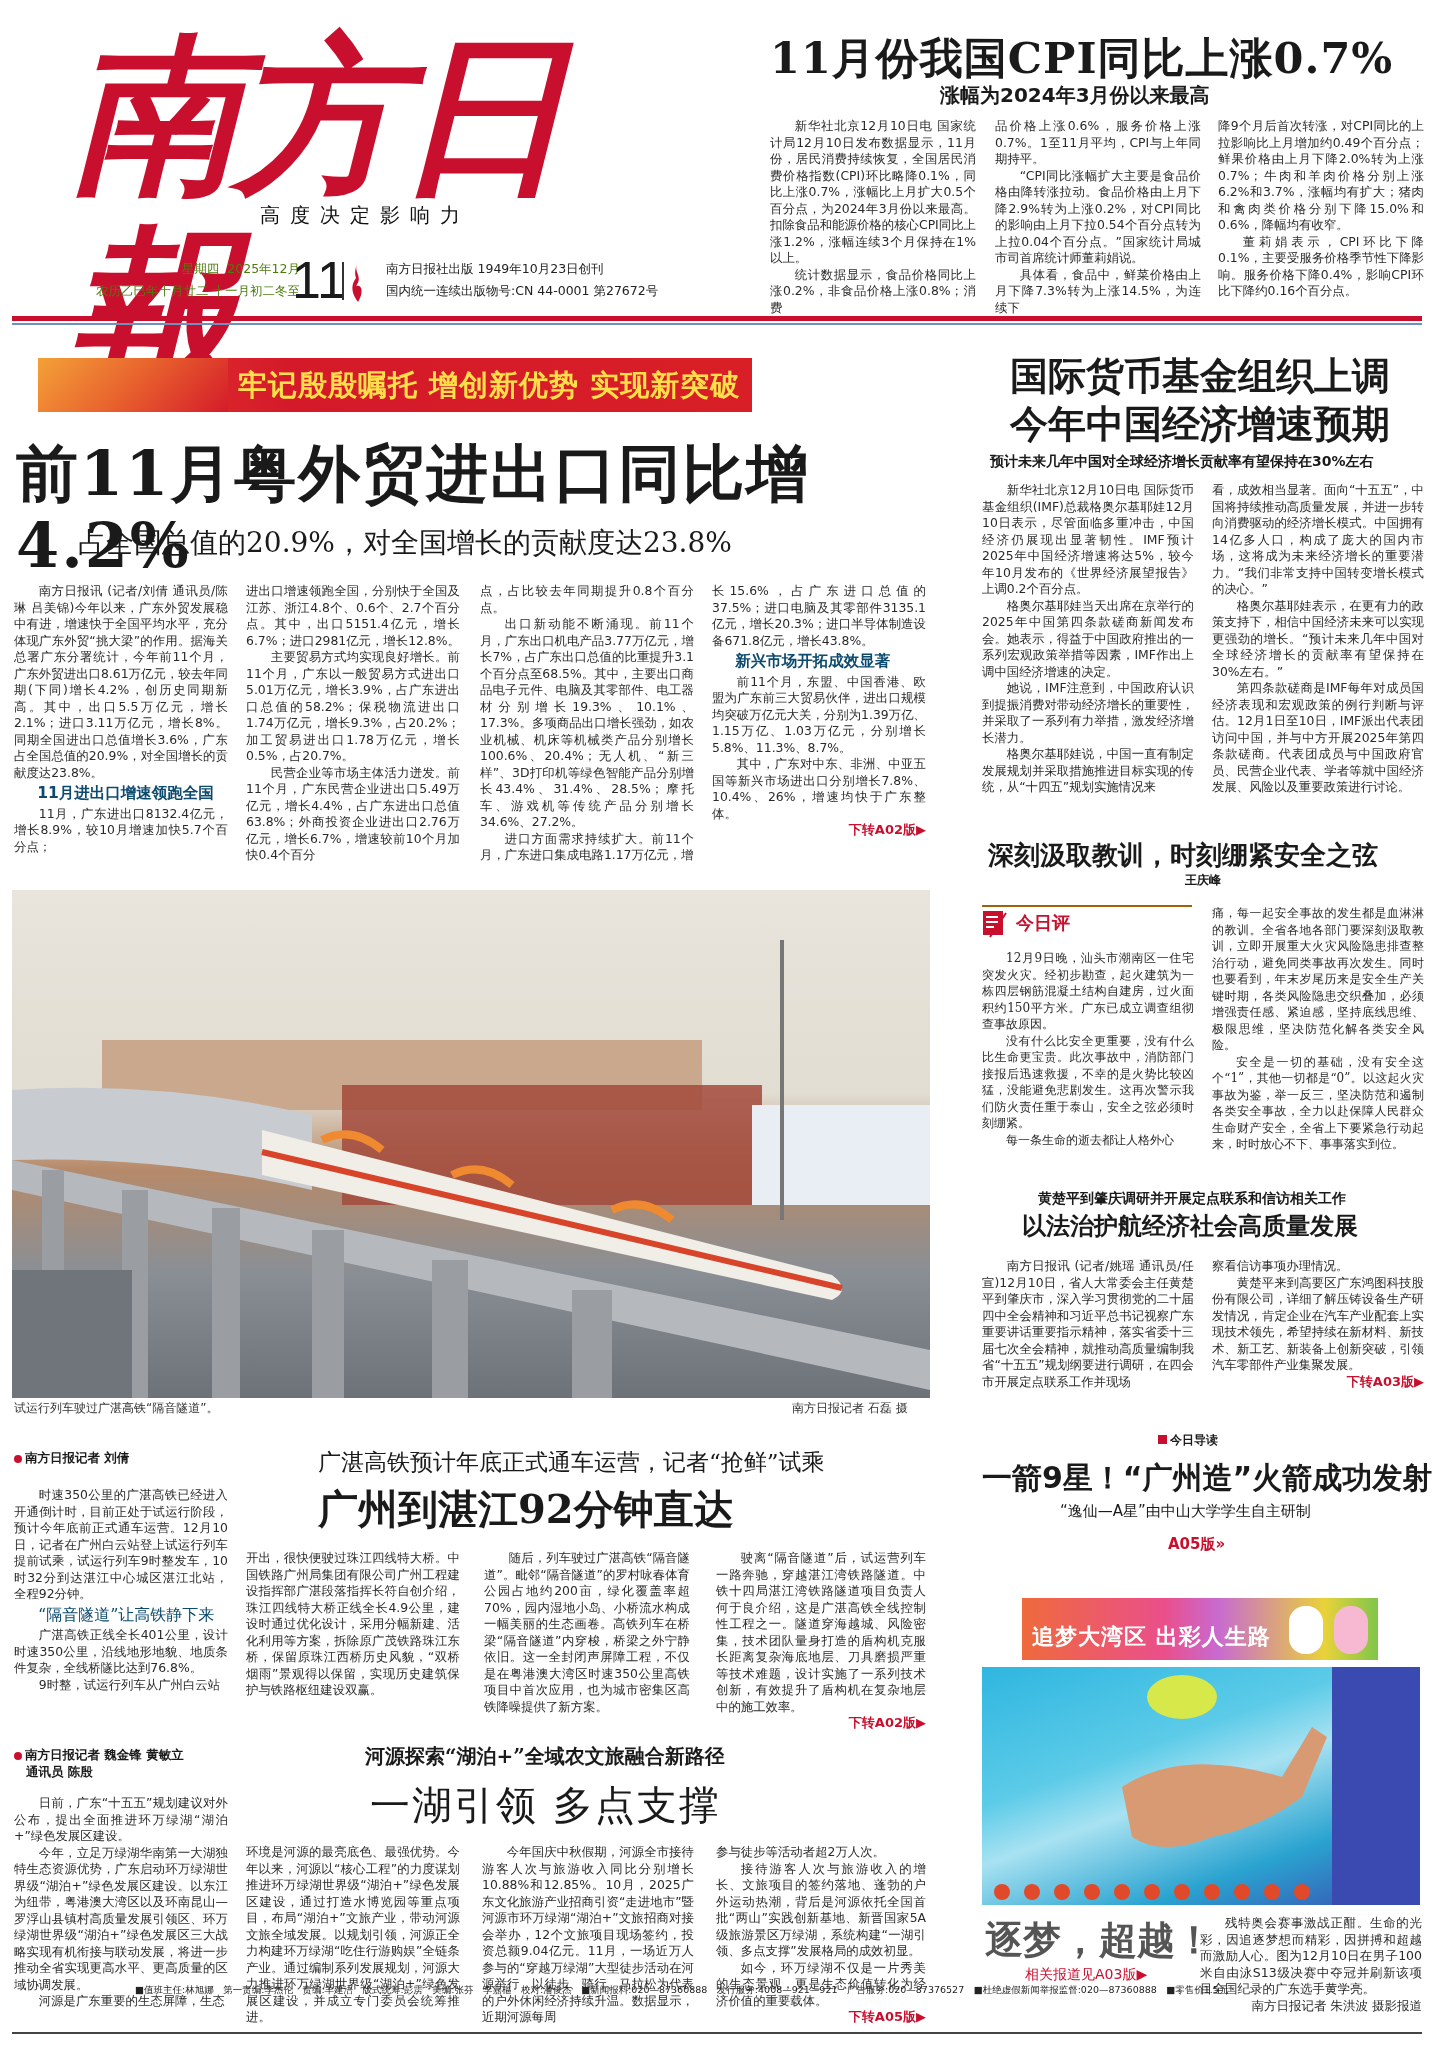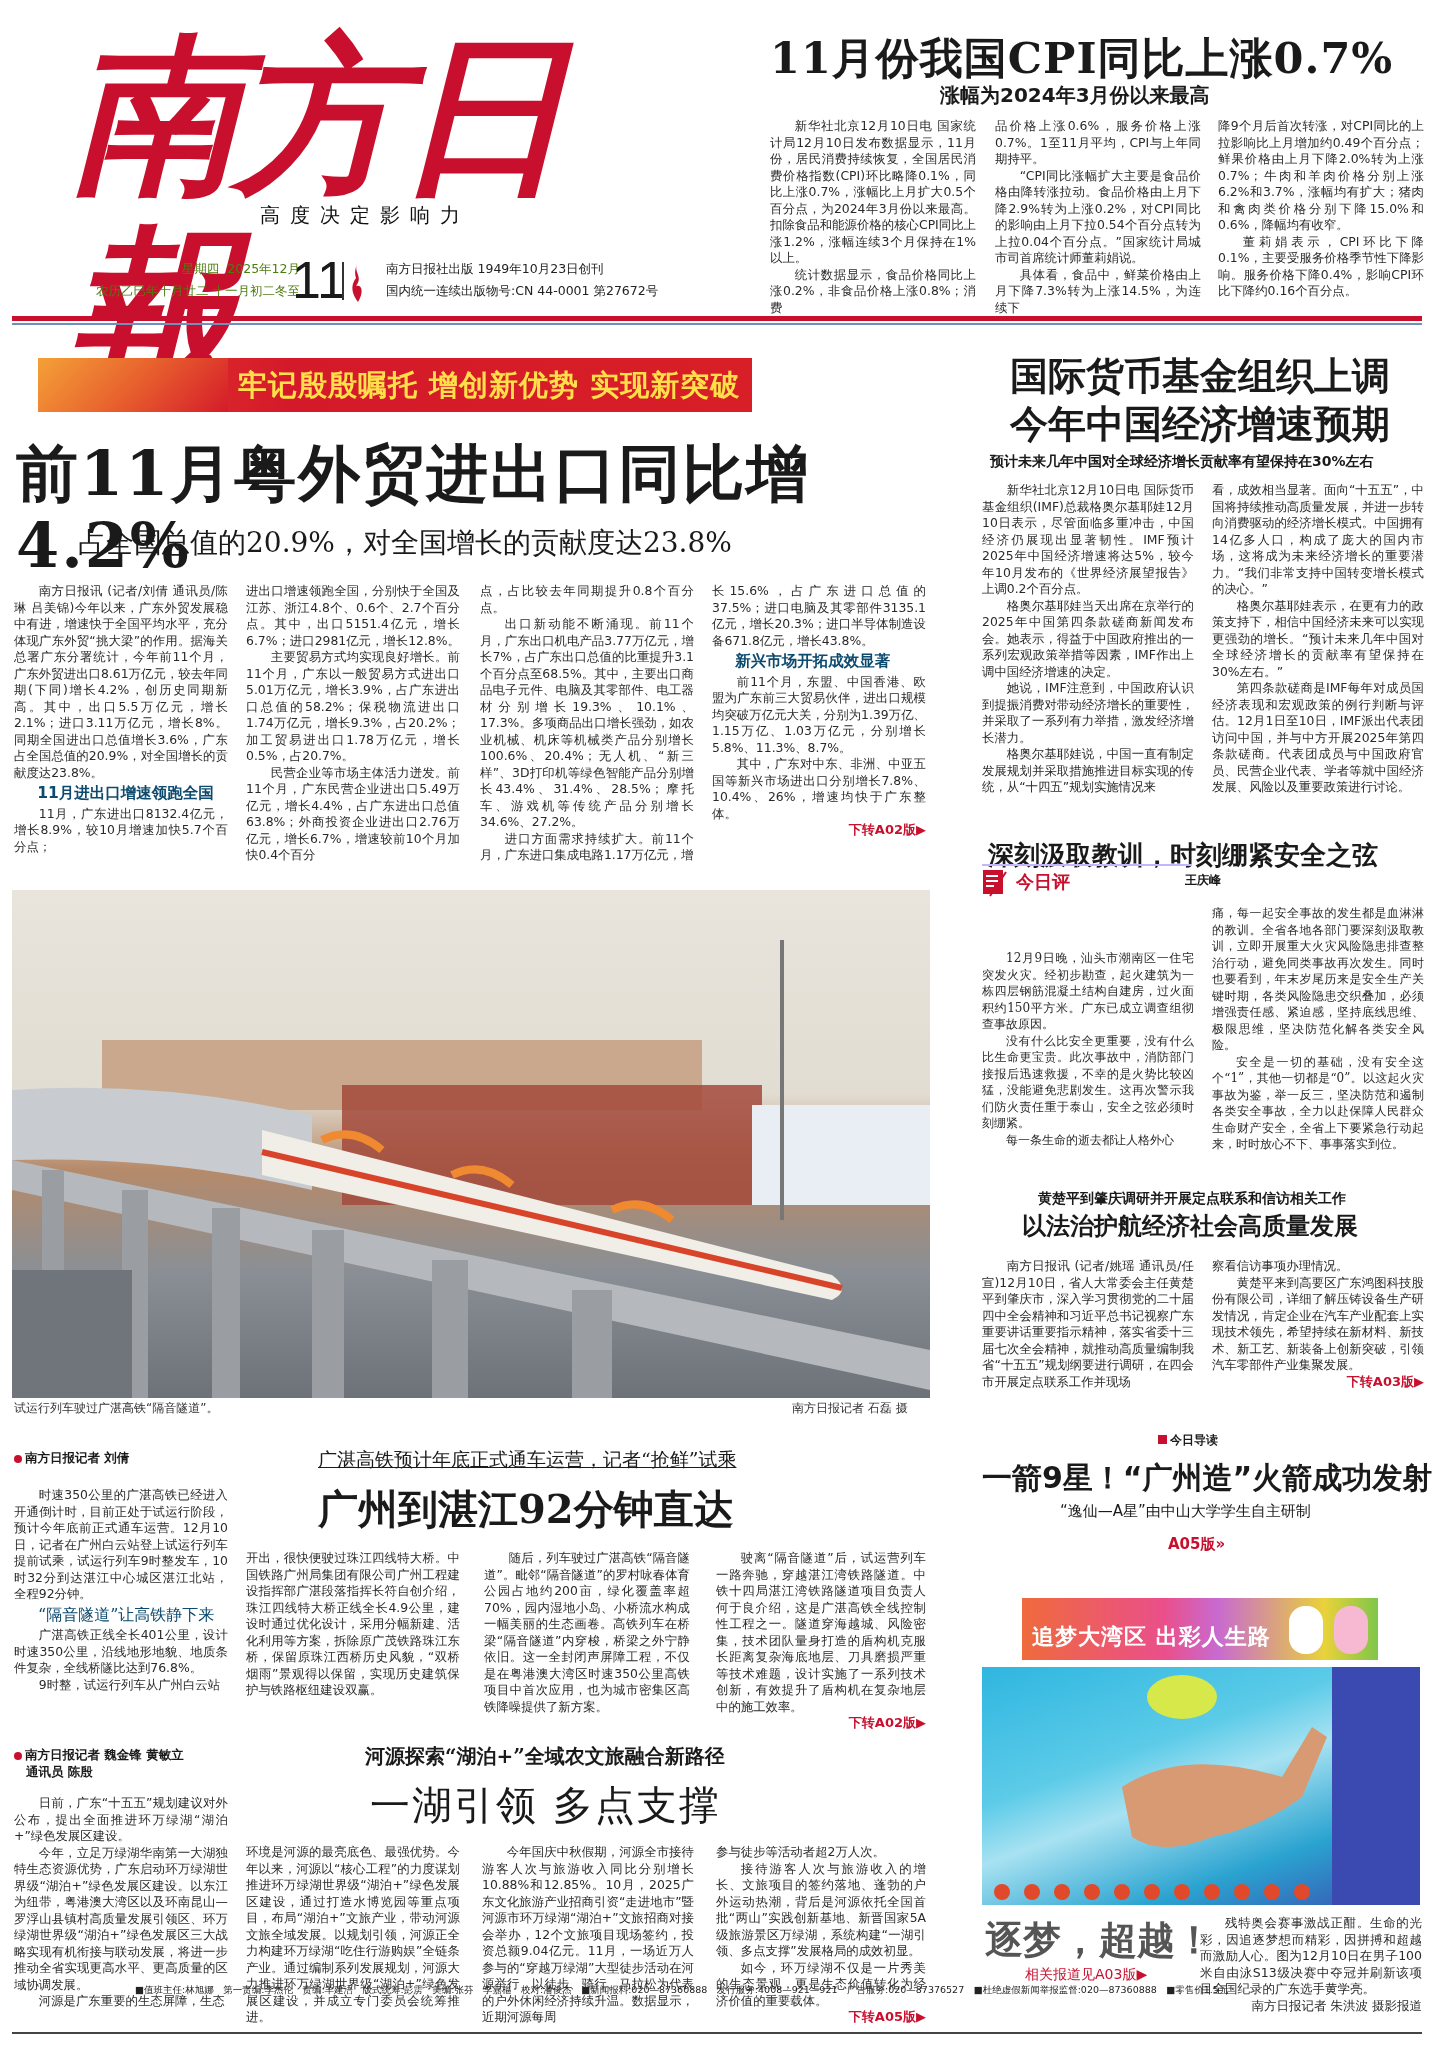--- a/index.html
+++ b/index.html
@@ -25,33 +25,33 @@
 .trade-title{left:16px;top:438px;width:930px;font-size:62px;font-weight:bold;letter-spacing:2px;line-height:72px;}
 .trade-sub{left:78px;top:524px;font-size:28px;}
 .subhead{font-size:15.5px;font-weight:bold;margin:4px 0 4px 1.5em;color:#0c4a6e;}
 .topage{color:#c8102e;font-weight:bold;text-align:right;font-size:13px;}
 .imf-title{left:970px;top:352px;width:460px;text-align:center;font-size:38px;font-weight:bold;line-height:48px;}
 .imf-sub{left:990px;top:453px;font-size:14px;font-weight:bold;}
 .photo-train{left:12px;top:890px;width:918px;height:508px;overflow:hidden;background:linear-gradient(180deg,#e9e4dc 0%,#e2ddd2 40%,#b68a6a 55%,#8a8f95 75%,#6d7278 100%);}
 .caption{font-size:12px;color:#333;}
 .safety-title{left:988px;top:838px;font-size:26px;font-weight:bold;}
 .safety-author{left:1185px;top:872px;font-size:12px;font-weight:bold;}
-.todaycomment{left:982px;top:864px;width:210px;height:34px;border-top:2px solid #c4b5fd;}
+.todaycomment{left:982px;top:905px;width:210px;height:34px;border-top:2px solid #a16207;}
 .law-kicker{left:1038px;top:1190px;font-size:14px;font-weight:bold;}
 .law-title{left:1022px;top:1210px;font-size:24px;font-weight:bold;}
 .guide-tag{left:1158px;top:1432px;font-size:12px;font-weight:bold;}
 .rocket-title{left:982px;top:1458px;font-size:30px;font-weight:bold;}
 .rocket-sub{left:1060px;top:1502px;font-size:15px;}
 .a05{left:1168px;top:1535px;font-size:15px;font-weight:bold;color:#c8102e;}
 .games-banner{left:1022px;top:1598px;width:356px;height:62px;background:linear-gradient(90deg,#ef6a3c 0%,#ea4f8b 40%,#c86ad0 55%,#e9d23a 85%,#7fc64a 100%);}
 .games-text{position:absolute;left:10px;top:24px;color:#fff;font-size:22px;font-weight:bold;letter-spacing:1px;}
 .swim-photo{left:982px;top:1667px;width:438px;height:238px;overflow:hidden;background:linear-gradient(160deg,#2fb6e0 0%,#5ccbe8 35%,#a8e2f2 50%,#2aa3d0 75%,#3a4cb0 100%);}
 .dream-title{left:985px;top:1915px;font-size:38px;font-family:"DejaVu Serif","Liberation Serif",serif;font-weight:bold;color:#555;}
 .dream-link{left:1025px;top:1966px;font-size:14px;color:#c8102e;}
-.rail-kicker{left:318px;top:1447px;font-size:19px;text-decoration:underline;}
+.rail-kicker{left:318px;top:1447px;font-size:23px;}
 .rail-title{left:318px;top:1482px;font-size:40px;font-weight:bold;font-family:"DejaVu Serif","Liberation Serif",serif;}
 .lake-kicker{left:365px;top:1743px;font-size:20px;font-weight:bold;}
 .lake-title{left:370px;top:1778px;font-size:40px;font-weight:normal;font-family:"DejaVu Serif","Liberation Serif",serif;letter-spacing:2px;}
 .byline{font-size:12.5px;font-weight:bold;}
 .reddot{display:inline-block;width:8px;height:8px;border-radius:50%;background:#c8102e;margin-right:3px;vertical-align:middle;}
 .footrule{left:12px;top:2032px;width:1410px;height:1.5px;background:#444;}
 .footer{left:135px;top:1984px;font-size:9.5px;color:#222;white-space:nowrap;}
 </style>
 </head>
 <body>

